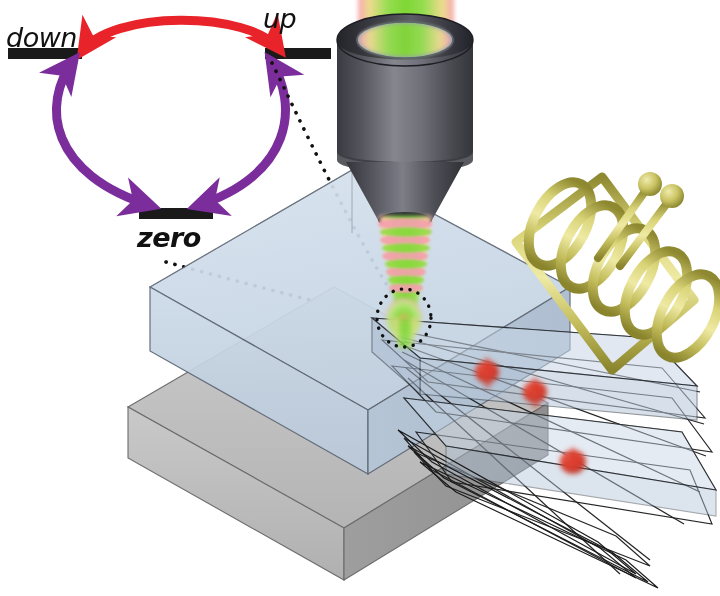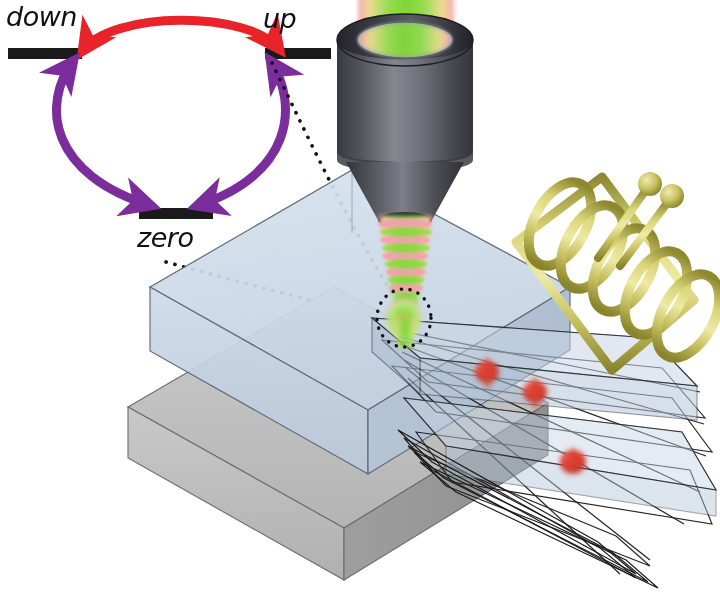--- a/index.html
+++ b/index.html
@@ -17,23 +17,23 @@
     font-family:"DejaVu Sans", sans-serif;
     font-style:italic;
     font-weight:400;
     font-size:27px;
     color:#111111;
     letter-spacing:-0.5px;
     white-space:nowrap;
     line-height:1;
     user-select:none;
   }
-  #lbl-down{left:6px;top:3px;font-style:italic;}
+  #lbl-down{left:6px;top:24px;font-style:italic;}
   #lbl-up{left:263px;top:5px;}
-  #lbl-zero{left:137px;top:224px;}
+  #lbl-zero{left:137px;top:224px;font-weight:bold;}
 </style>
 </head>
 <body>
 
 <div id="figure">
 
   <svg viewBox="0 0 720 596" xmlns="http://www.w3.org/2000/svg">
     <defs>
 
       <linearGradient id="gObjBody" x1="0" y1="0" x2="1" y2="0">

